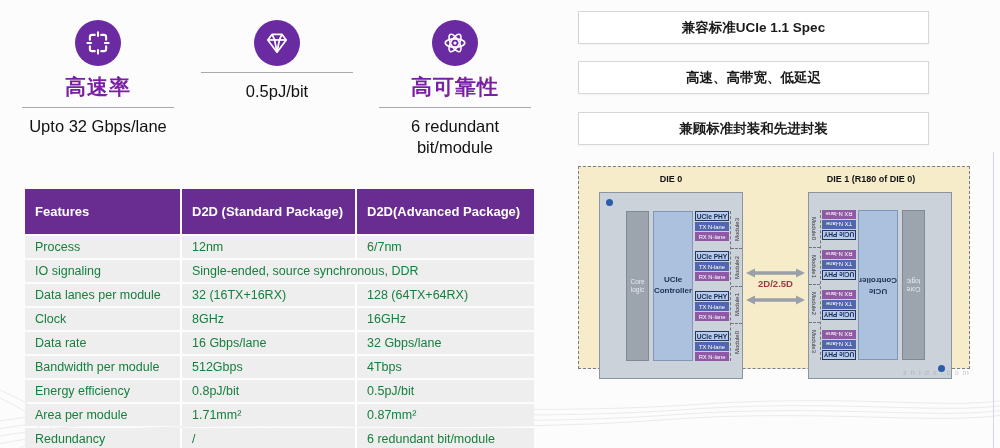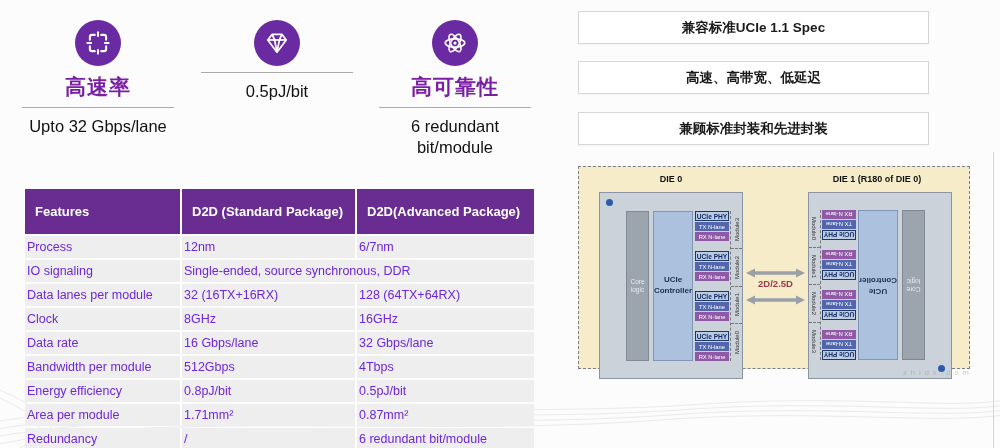--- a/index.html
+++ b/index.html
@@ -17,32 +17,32 @@
   .feature-circle { width:46px; height:46px; border-radius:50%; background:#6a2aa2; margin:0 auto; display:flex; align-items:center; justify-content:center; }
   .feature-title { margin-top:7px; font-size:21px; font-weight:bold; color:#7a1fa2; letter-spacing:1px; }
   .feature-rule { margin:6px auto 0; width:152px; height:1px; background:#a9a9a9; }
   .feature-value { margin:8px auto 0; font-size:16.5px; color:#111; line-height:1.25; }
   .f3 .feature-value { max-width:118px; }
 
   
   .spec-table { position:absolute; left:25px; top:187px; width:509px; border-collapse:separate; border-spacing:0 2px; z-index:2; }
   .spec-table th { background:#692c90; color:#fff; font-size:13px; font-weight:bold; text-align:left; padding:15px 10px; }
   .spec-table th + th { border-left:2px solid #fff; }
-  .spec-table td { background:#eeeeef; color:#6d28d9; font-size:12.5px; padding:4px 2px; }
+  .spec-table td { background:#eeeeef; color:#15803d; font-size:12.5px; padding:4px 10px; }
   .spec-table td + td { border-left:2px solid #fff; }
   .col-f { width:155px; } .col-s { width:175px; } .col-a { width:179px; }
 
   
   .banner { position:absolute; left:578px; width:351px; height:33px; background:#fff; border:1px solid #d6d6d6; box-shadow:0 1px 2px rgba(0,0,0,0.04); display:flex; align-items:center; justify-content:center; font-size:13.5px; font-weight:bold; color:#1a1a1a; z-index:2; }
   .b1 { top:11px; } .b2 { top:61px; } .b3 { top:112px; }
 
   
   .diagram { position:absolute; left:578px; top:166px; width:392px; height:203px; background:#f7ecca; border:1px dashed #777d89; z-index:1; }
   .die-title { position:absolute; width:144px; text-align:center; top:7px; font-size:9px; font-weight:bold; color:#111; }
-  .t0 { left:20px; } .t1 { left:226px; }
+  .t0 { left:20px; } .t1 { left:220px; }
   .die { position:absolute; top:25px; width:144px; height:187px; background:#ccd2d9; border:1px solid #8a95a1; }
   .d0 { left:20px; } .d1 { left:229px; transform:rotate(180deg); }
   .die-dot { position:absolute; left:6px; top:6px; width:7px; height:7px; border-radius:50%; background:#2a5caa; }
   .core-logic { position:absolute; left:26px; top:18px; width:23px; height:150px; background:#9ca4ad; border:1px solid #818a94; color:#e8ecf0; font-size:6.5px; display:flex; align-items:center; justify-content:center; text-align:center; line-height:1.3; }
   .controller { position:absolute; left:53px; top:18px; width:40px; height:150px; background:#abc1de; border:1px solid #8096b8; color:#1e2f52; font-weight:bold; font-size:8px; display:flex; align-items:center; justify-content:center; text-align:center; line-height:1.35; }
   .phy-stack { position:absolute; left:95px; top:18px; width:34px; height:150px; display:flex; flex-direction:column; justify-content:space-between; }
   .phy-group { display:flex; flex-direction:column; gap:1px; }
   .phy-head { height:10px; background:#b9cae5; border:1px solid #1f3864; color:#12295e; font-weight:bold; font-size:6.6px; display:flex; align-items:center; justify-content:center; }
   .phy-tx { height:9px; background:#5166ae; color:#fff; font-size:5.8px; display:flex; align-items:center; justify-content:center; }
   .phy-rx { height:9px; background:#9059a6; color:#fff; font-size:5.8px; display:flex; align-items:center; justify-content:center; }

